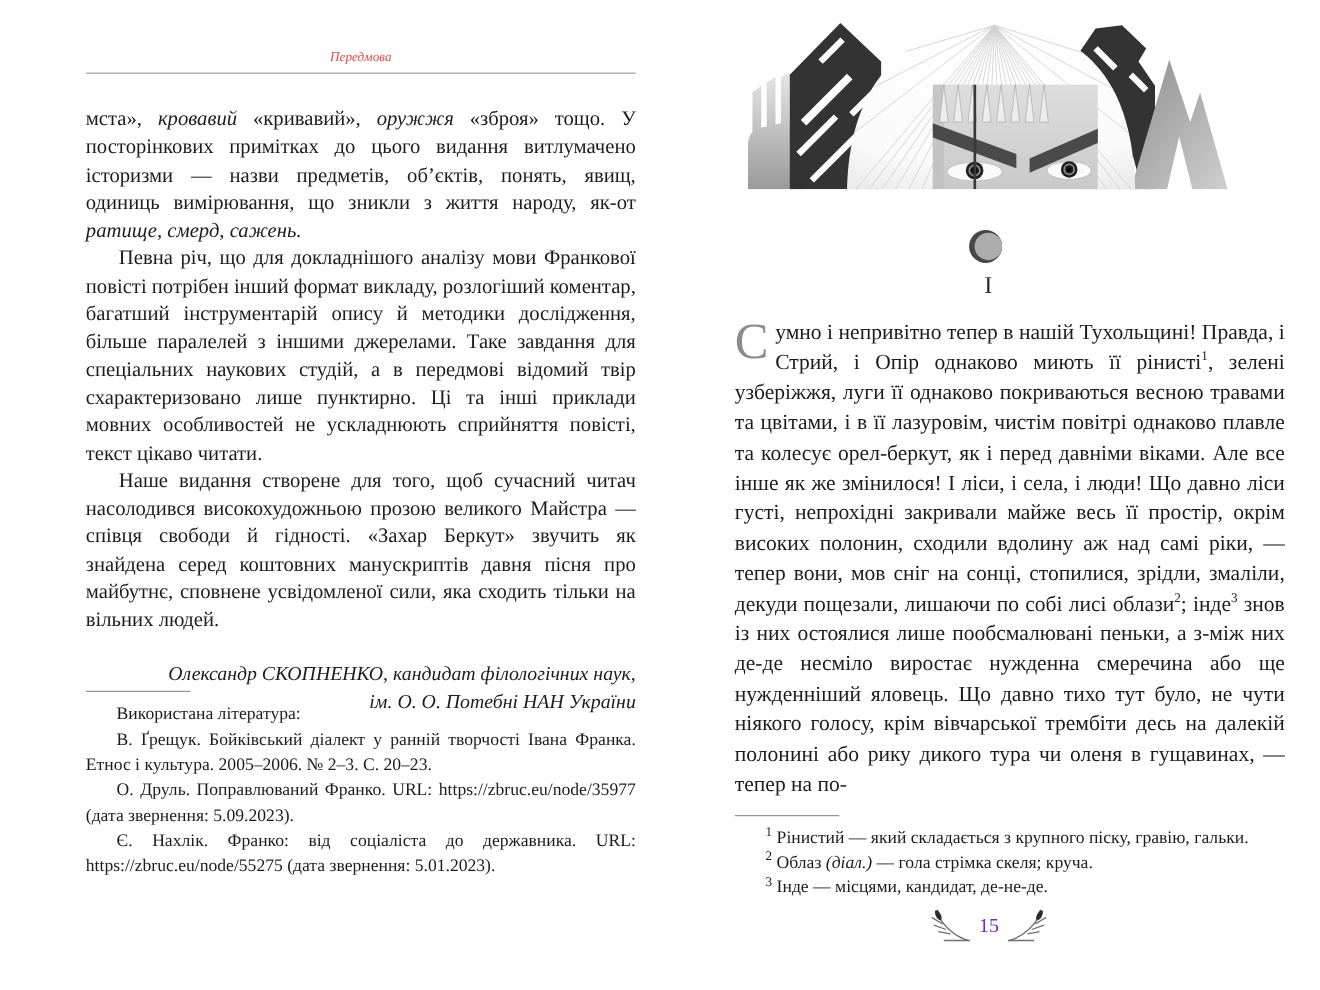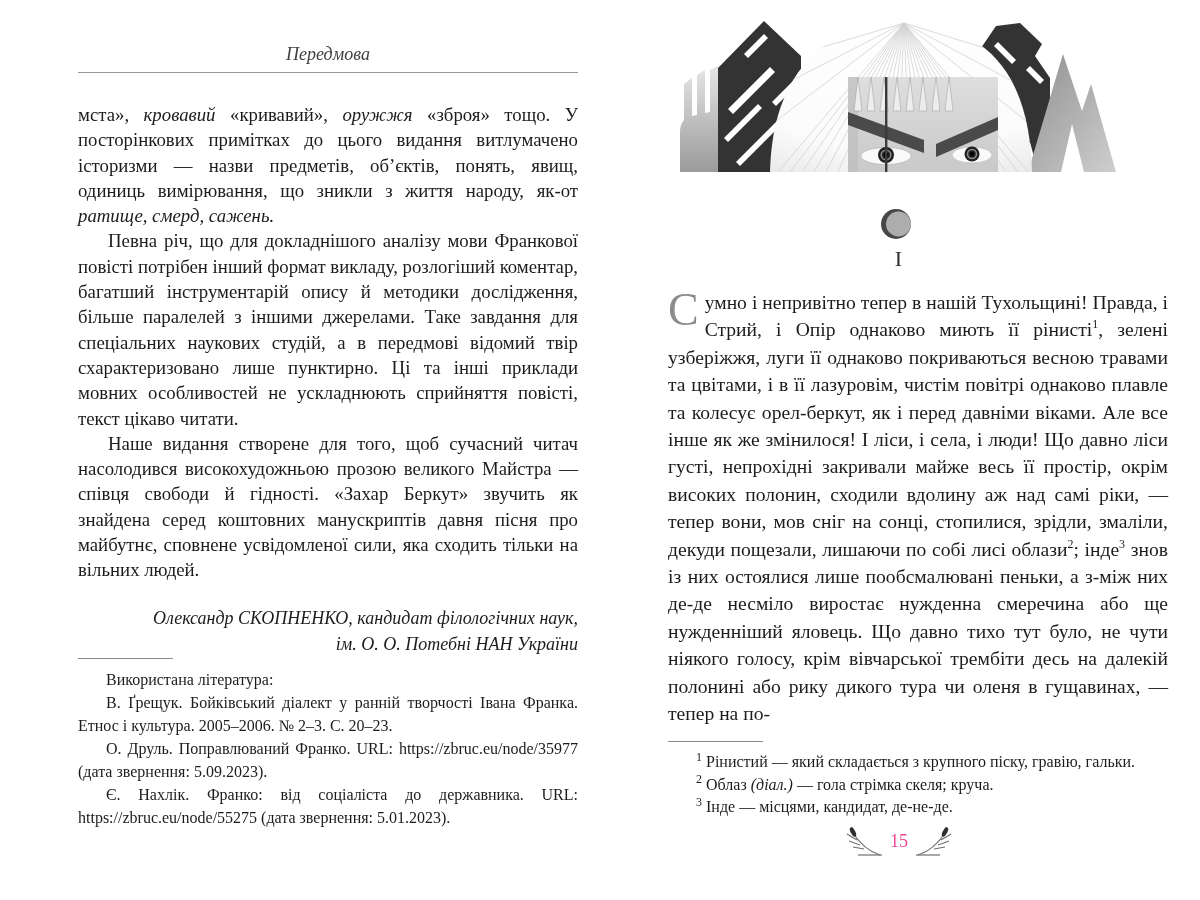--- a/index.html
+++ b/index.html
@@ -7,48 +7,48 @@
     width:1200px;height:900px;background:#ffffff;
     font-family:"Liberation Serif","DejaVu Serif",serif;
     color:#1c1c1c;overflow:hidden;
   }
   .spread{position:relative;width:1200px;height:900px;background:#ffffff;}
   .page{position:absolute;top:0;height:900px;}
   .page-left{left:78px;width:500px;}
   .page-right{left:668px;width:500px;}
 
   
-  .running-head{margin-top:44px;text-align:center;font-style:italic;font-size:18px;color:#404040;}
+  .running-head{margin-top:44px;text-align:center;font-style:italic;font-size:12px;color:#ef4444;}
   .head-rule{border:none;border-top:1px solid #9a9a9a;margin:7px 0 0 0;}
   .body-left{margin-top:29px;font-size:18.8px;line-height:25.3px;text-align:justify;}
   .body-left p{margin:0;text-indent:30px;}
   .body-left p.first{text-indent:0;}
   .body-left em, .signature, .running-head{font-style:italic;}
   .signature{margin-top:22px;text-align:right;font-size:18px;line-height:26px;}
-  .fnotes-left{position:absolute;top:658px;left:0;width:500px;font-size:16px;line-height:23px;text-align:justify;}
+  .fnotes-left{position:absolute;top:628px;left:0;width:500px;font-size:16px;line-height:23px;text-align:justify;}
   .fn-rule{border:none;border-top:1px solid #8a8a8a;width:95px;margin:0 0 9px 0;}
   .fnotes-left p{margin:0;text-indent:28px;}
 
   
   .ill-wrap{position:absolute;top:14px;left:10px;width:460px;height:158px;}
   .moon-wrap{position:absolute;top:206px;left:212px;width:36px;height:36px;}
   .chapter-num{position:absolute;top:246px;left:0;width:462px;text-align:center;
     font-size:22px;color:#2c2c2c;letter-spacing:1px;}
   .body-right{position:absolute;top:289px;left:0;width:500px;
     font-size:19.6px;line-height:27.4px;text-align:justify;}
   .body-right p{margin:0;}
   .dropcap{float:left;font-size:46px;line-height:38px;color:#8c8c8c;
     padding:2px 6px 0 0;font-family:"Liberation Serif",serif;}
   sup{font-size:12px;line-height:0;vertical-align:super;}
   .fnotes-right{position:absolute;top:741px;left:0;width:500px;font-size:16px;line-height:22.5px;text-align:justify;}
   .fnotes-right p{margin:0;text-indent:28px;}
   .fn-marker{margin-right:4px;}
   .pagenum-row{position:absolute;top:826px;left:0;width:462px;
     display:flex;justify-content:center;align-items:flex-end;gap:8px;}
-  .pagenum{font-size:18px;color:#ec4899;padding-bottom:6px;}
+  .pagenum{font-size:18px;color:#6d28d9;padding-bottom:6px;}
   .sprig{display:block;}
   em{font-style:italic;}
 </style>
 </head>
 <body>
 
 <div class="spread">
 
   <div class="page page-left">
     <div class="running-head">Передмова</div>

